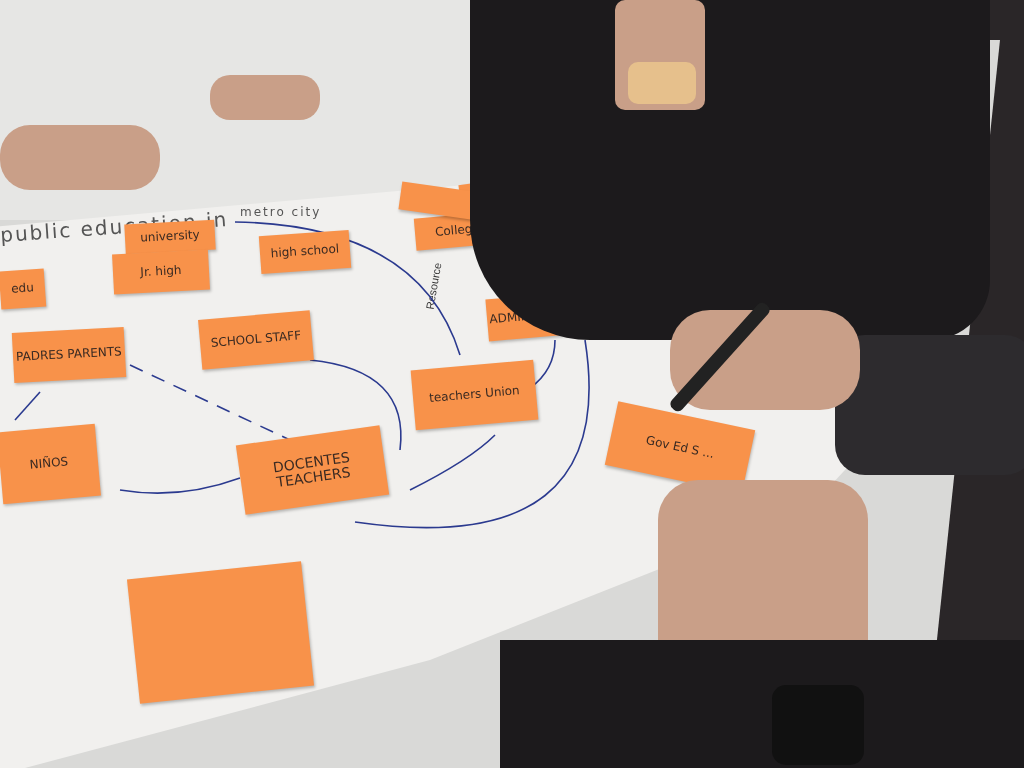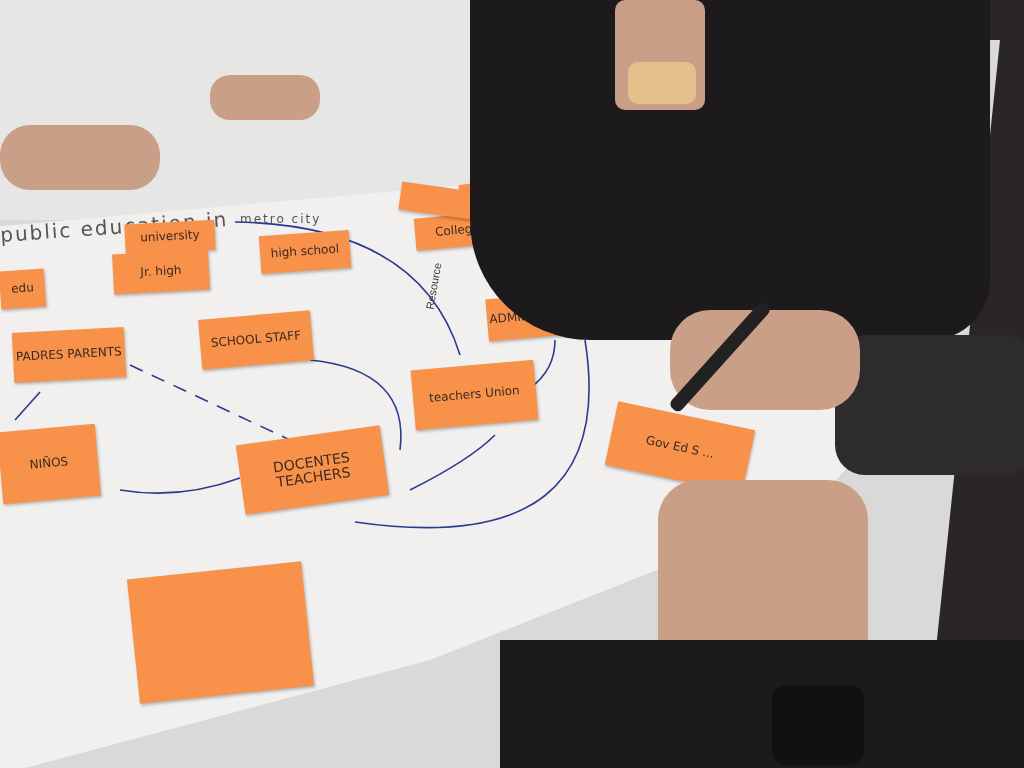--- a/index.html
+++ b/index.html
@@ -18,21 +18,21 @@
   svg.arrows{position:absolute;left:0;top:0;}
 </style>
 </head>
 <body>
 
 <div class="abs table"></div>
 <div class="abs table-top"></div>
 <div class="abs paper"></div>
 
 <div class="abs title" style="left:0;top:215px;transform:rotate(-4deg);">public education in</div>
-<div class="abs title" style="left:240px;top:212px;font-size:12px;">metro city</div>
+<div class="abs title" style="left:240px;top:205px;font-size:12px;">metro city</div>
 <div class="abs" style="left:410px;top:280px;font-size:11px;color:#333;transform:rotate(-80deg);">Resource</div>
 
 <svg class="arrows" width="1024" height="768">
   <g fill="none" stroke="#2b3a8f" stroke-width="1.6">
     <path d="M235 222 Q420 225 460 355"></path>
     <path d="M130 365 L290 440" stroke-dasharray="14 10"></path>
     <path d="M310 360 Q410 370 400 450"></path>
     <path d="M120 490 Q180 500 240 478"></path>
     <path d="M410 490 Q470 460 495 435"></path>
     <path d="M355 522 Q620 560 585 340"></path>

